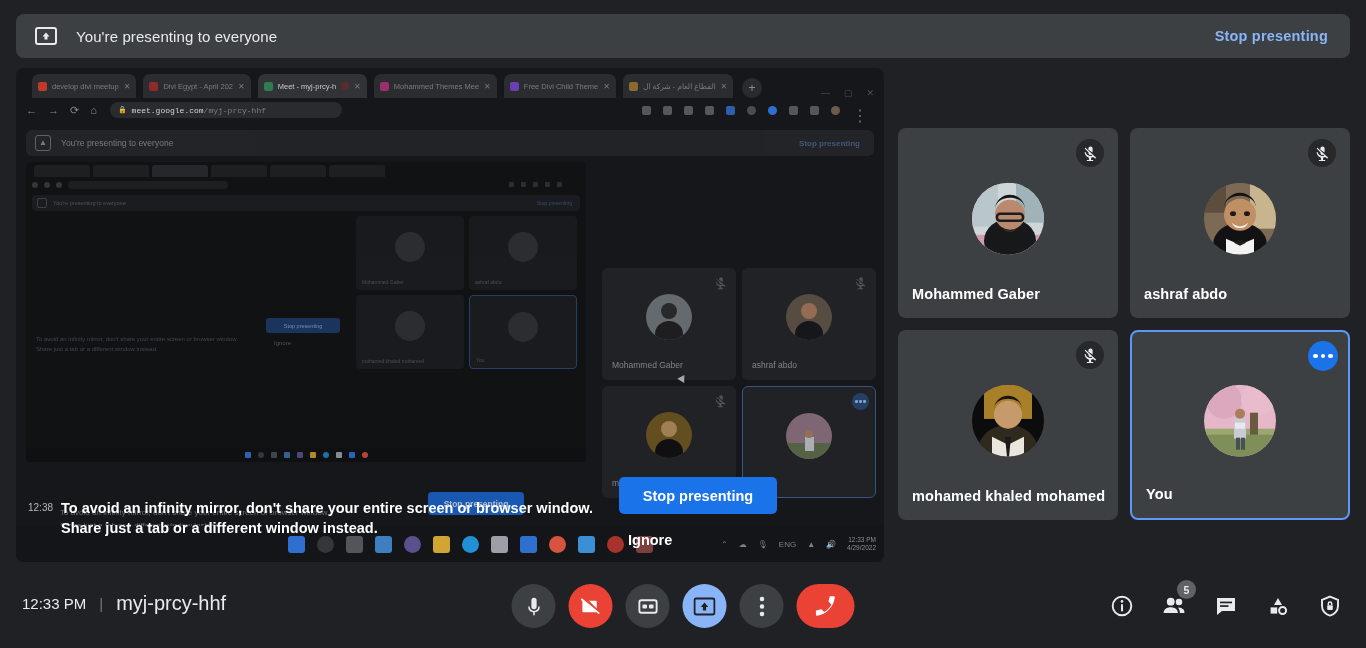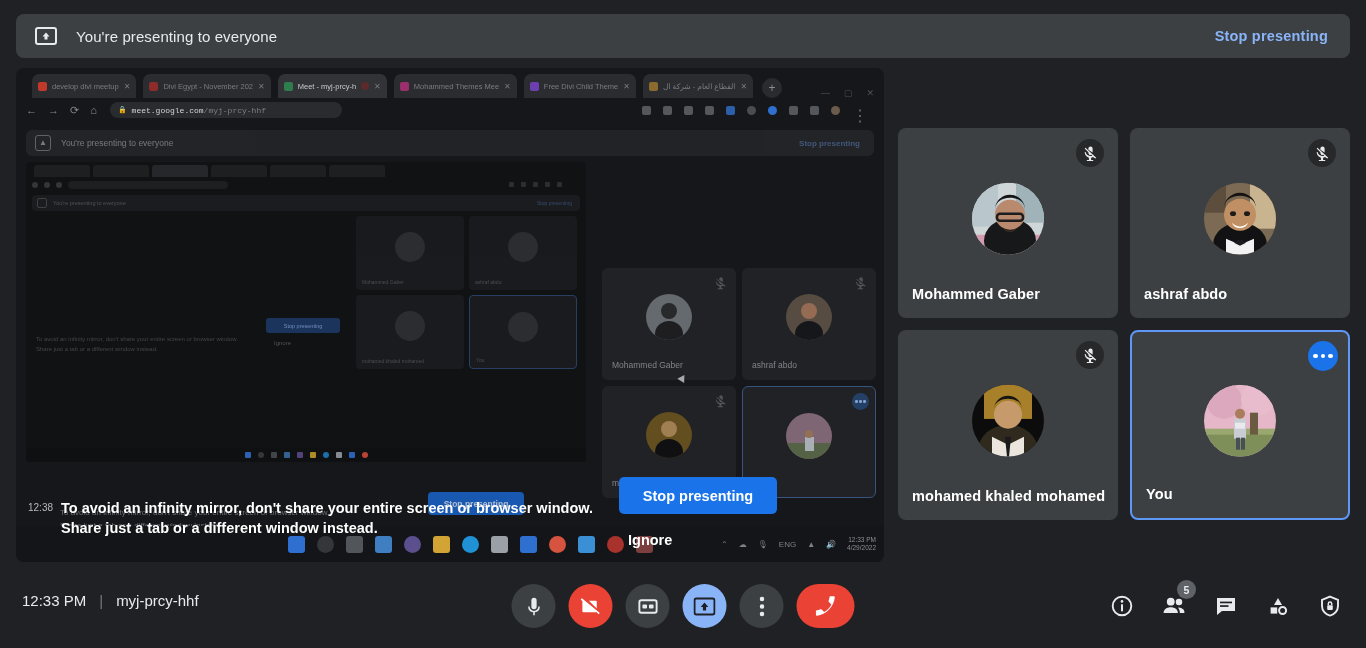--- a/index.html
+++ b/index.html
@@ -205,21 +205,21 @@
   }
   .tile .avatar svg { display: block; width: 100%; height: 100%; }
   .tile .name { position: absolute; left: 14px; bottom: 16px; color: #fff;
     font-size: 14.5px; font-weight: 700; letter-spacing: .1px; }
 
   
   .bottombar { position: absolute; left: 0; bottom: 0; width: 1366px; height: 86px; }
   .meetinfo { position: absolute; left: 22px; top: 30px; display: flex; align-items: center; gap: 13px; }
   .meetinfo .time { color: #e8eaed; font-size: 15px; }
   .meetinfo .sep { color: #76797d; font-size: 15px; }
-  .meetinfo .code { color: #e8eaed; font-size: 15px; }
+  .meetinfo .code { color: #e8eaed; font-size: 20px; }
 
   .controls { position: absolute; left: 50%; top: 22px; transform: translateX(-50%);
     display: flex; align-items: center; gap: 13px; }
   .cbtn { width: 44px; height: 44px; border-radius: 50%; background: #3c4043;
     display: flex; align-items: center; justify-content: center; cursor: pointer; }
   .cbtn.danger { background: #ea4335; }
   .cbtn.on { background: #8ab4f8; }
   .cbtn.hangup { width: 58px; height: 44px; border-radius: 22px; background: #ea4335; }
 
   .rightctl { position: absolute; right: 22px; top: 30px; display: flex; align-items: center; gap: 24px; }
@@ -249,21 +249,21 @@
     <div class="inner">
 
       <div class="chrome-tabbar">
         <div class="ctab">
           <span class="fav" style="background:#c0392b"></span>
           <span class="tlabel">develop divi meetup</span>
           <span class="xb">✕</span>
         </div>
         <div class="ctab">
           <span class="fav" style="background:#8e2b2b"></span>
-          <span class="tlabel">Divi Egypt - November 202</span>
+          <span class="tlabel">Divi Egypt - April 202</span>
           <span class="xb">✕</span>
         </div>
         <div class="ctab active">
           <span class="fav" style="background:#2f7d4f"></span>
           <span class="tlabel">Meet - myj-prcy-h</span>
           <span class="rec"></span>
           <span class="xb">✕</span>
         </div>
         <div class="ctab">
           <span class="fav" style="background:#9b2f6b"></span>

